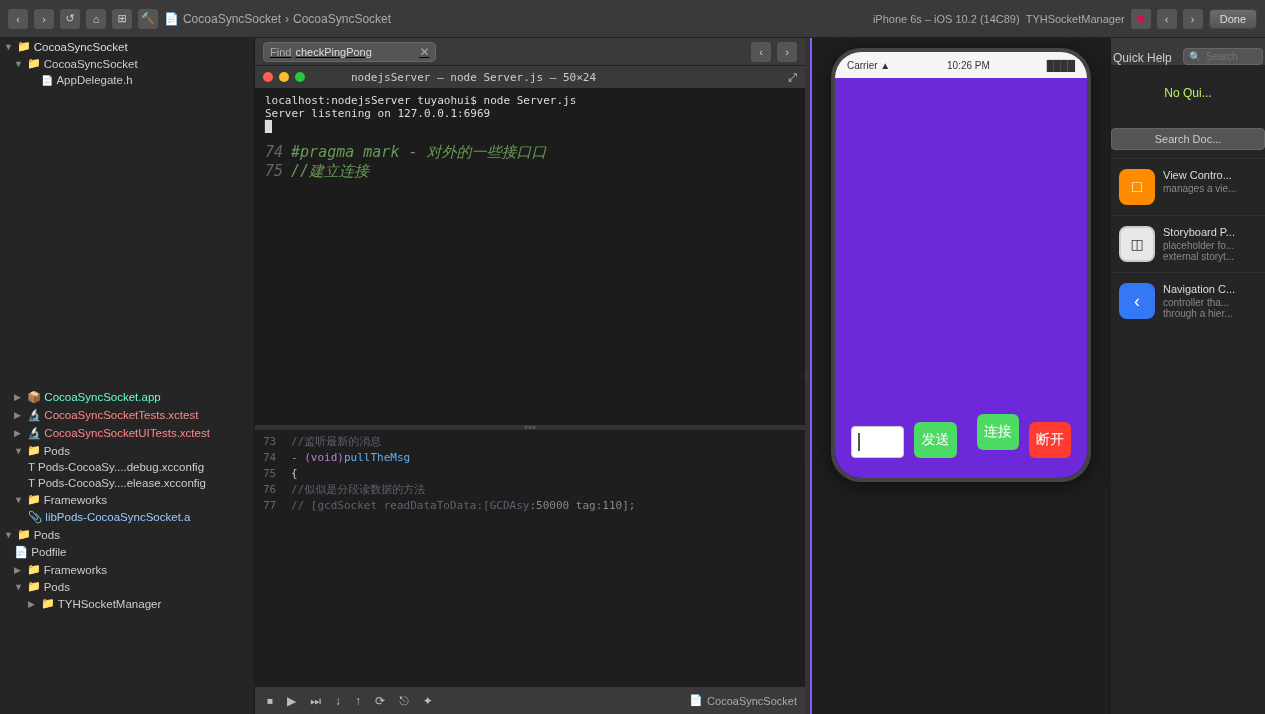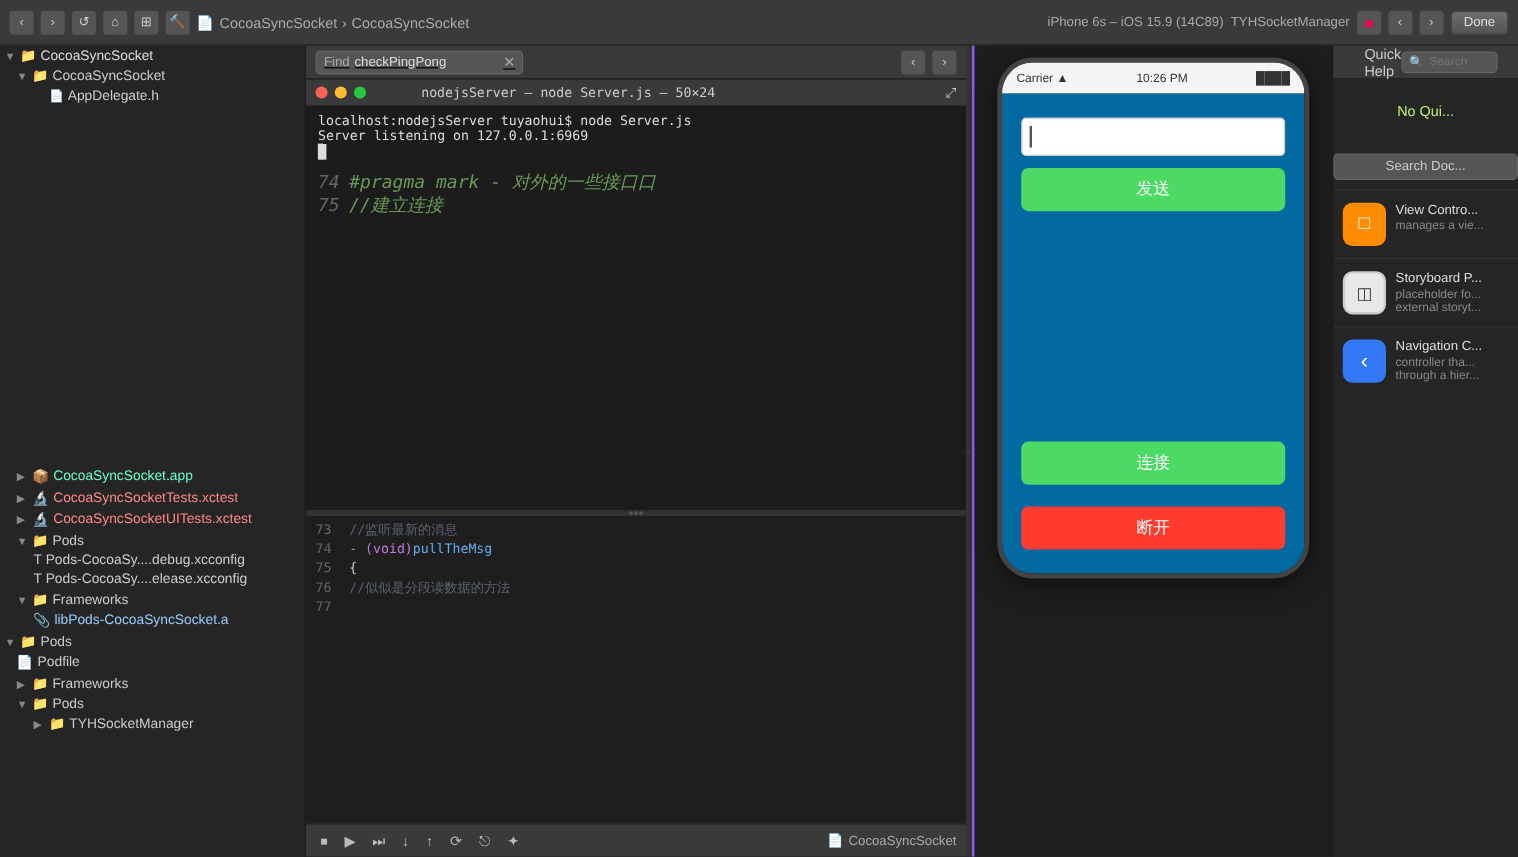--- a/index.html
+++ b/index.html
@@ -212,24 +212,24 @@
       background: #f5f5f5;
       height: 26px;
       display: flex;
       align-items: center;
       justify-content: space-between;
       padding: 0 12px;
       font-size: 10px;
       color: #333;
     }
     .phone-screen {
-      background: #0369a1;
+      background: #6d28d9;
       min-height: 400px;
       display: flex;
-      flex-direction: column;
+      flex-direction: row;
       align-items: flex-end;
       padding: 20px 16px;
       gap: 10px;
     }
     .phone-text-input {
       width: 100%;
       height: 32px;
       background: white;
       border: 1px solid #ccc;
       border-radius: 4px;
@@ -311,23 +311,23 @@
       background: #252525;
       border-left: 1px solid #1a1a1a;
       flex-shrink: 0;
       overflow-y: auto;
     }
     .quick-help-header {
       height: 28px;
       background: #3a3a3a;
       border-bottom: 1px solid #222;
       display: flex;
-      align-items: center;
+      align-items: flex-end;
       justify-content: space-between;
-      padding: 0 26px;
+      padding: 0 2px;
       font-size: 12px;
       color: #ccc;
     }
     .quick-help-no-quick {
       text-align: center;
       padding: 20px 10px;
       color: #bef264;
       font-size: 12px;
     }
     .search-docs-btn {
@@ -396,21 +396,21 @@
   <div class="top-bar-nav-btn">🔨</div>
 
   <div class="top-bar-title">
     <span>📄</span>
     <span>CocoaSyncSocket</span>
     <span>›</span>
     <span>CocoaSyncSocket</span>
   </div>
 
   <div class="top-bar-right">
-    <span style="color:#aaa;font-size:11px;">iPhone 6s – iOS 15.9 (14C89)</span>
+    <span style="color:#aaa;font-size:11px;">iPhone 6s – iOS 10.2 (14C89)</span>
     <span style="color:#aaa;font-size:11px;">TYHSocketManager</span>
     <div class="top-bar-nav-btn" style="color:#e05;font-size:12px;">■</div>
     <div class="top-bar-nav-btn">‹</div>
     <div class="top-bar-nav-btn">›</div>
     <div class="run-btn">Done</div>
   </div>
 </div>
 
 <div class="main-layout">
 
@@ -549,20 +549,21 @@
           <div class="code-line">
             <span class="line-num">75</span>
             <span class="code-text">{</span>
           </div>
           <div class="code-line">
             <span class="line-num">76</span>
             <span class="comment">  //似似是分段读数据的方法</span>
           </div>
           <div class="code-line">
             <span class="line-num">77</span>
+            <span class="comment">  // [gcdSocket readDataToData:[GCDAsy<span style="color:#888;">:50000 tag:110];</span></span>
           </div>
         </div>
       </div>
 
     </div>
 
     <div class="bottom-toolbar">
       <div class="debug-btn">⏹</div>
       <div class="debug-btn">▶</div>
       <div class="debug-btn">⏭</div>

